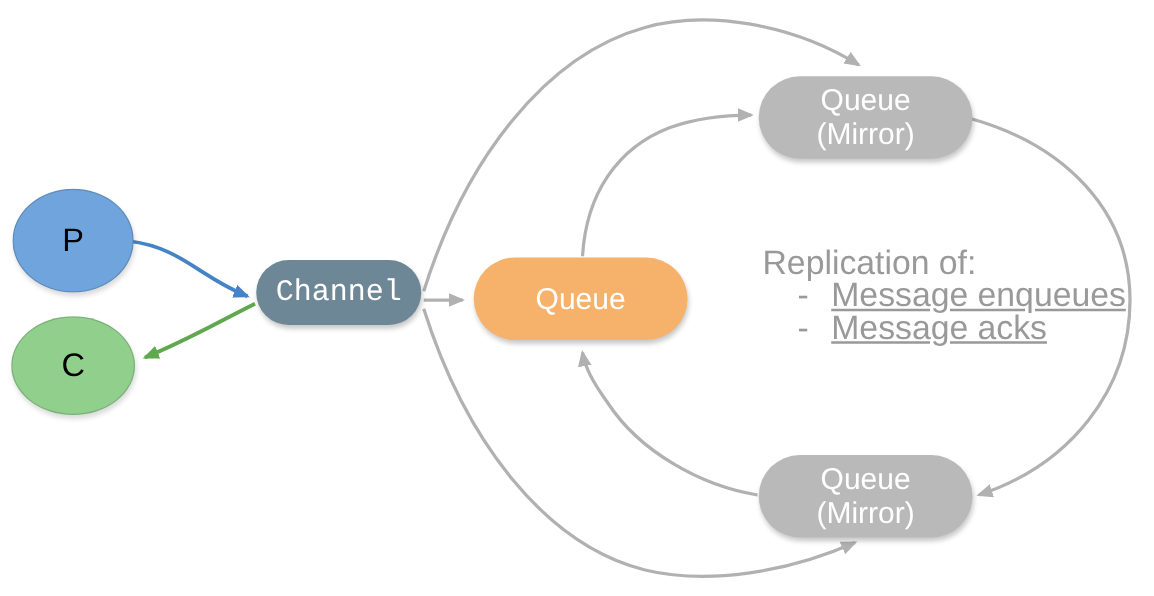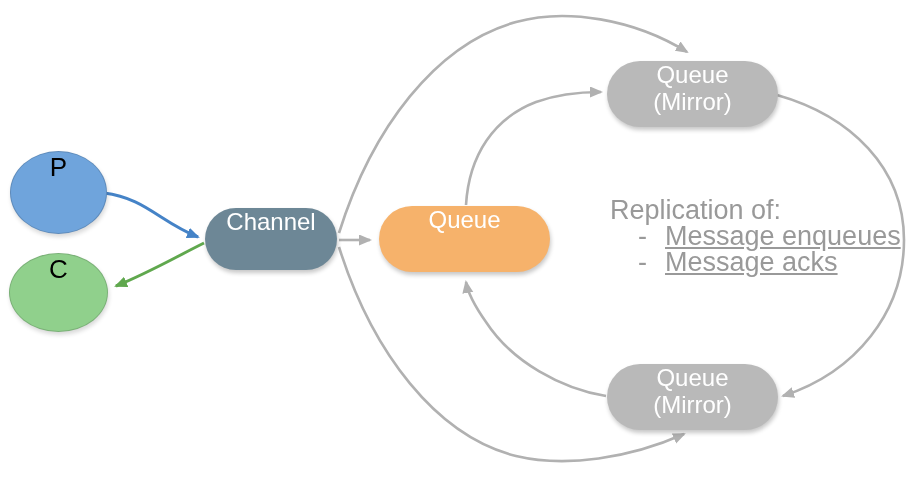--- a/index.html
+++ b/index.html
@@ -16,42 +16,42 @@
   .arrow.gray  { stroke: var(--arrow-gray); }
   .arrow.blue  { stroke: var(--arrow-blue); stroke-width: 3px; }
   .arrow.green { stroke: var(--arrow-green); stroke-width: 3px; }
   .mkfill-gray  { fill: var(--arrow-gray); }
   .mkfill-blue  { fill: var(--arrow-blue); }
   .mkfill-green { fill: var(--arrow-green); }
 
   .node {
     position: absolute;
     display: flex;
-    align-items: flex-start;
+    align-items: center;
     justify-content: center;
     text-align: center;
     box-sizing: border-box;
   }
   .pill {
     border-radius: 33px;
     color: var(--node-text-light);
     font-size: 24px;
     line-height: 27px;
     box-shadow: 1px 3px 4px rgba(0,0,0,0.22);
   }
   .ellipse {
     border-radius: 50%;
     color: var(--node-text-dark);
     font-size: 26px;
     border: 1px solid rgba(0,0,0,0.15);
     box-shadow: 1px 3px 4px rgba(0,0,0,0.15);
   }
   .node-producer { left: 10px;  top: 151px; width: 97px;  height: 83px; background: var(--producer-fill); }
   .node-consumer { left: 9px;   top: 253px; width: 99px;  height: 79px; background: var(--consumer-fill); }
-  .node-channel  { left: 205px; top: 208px; width: 132px; height: 62px; background: var(--channel-fill); border-radius: 31px; }
+  .node-channel  { left: 205px; top: 208px; width: 132px; height: 52px; background: var(--channel-fill); border-radius: 31px; font-family: Liberation Mono, monospace; }
   .node-master   { left: 379px; top: 206px; width: 171px; height: 66px; background: var(--master-fill); }
   .node-mirror-top    { left: 607px; top: 61px;  width: 171px; height: 66px; background: var(--mirror-fill); }
   .node-mirror-bottom { left: 607px; top: 364px; width: 171px; height: 66px; background: var(--mirror-fill); }
   .node .line { display: block; }
 
   .annotation {
     position: absolute;
     left: 610px;
     top: 197px;
     color: var(--annotation-text);

